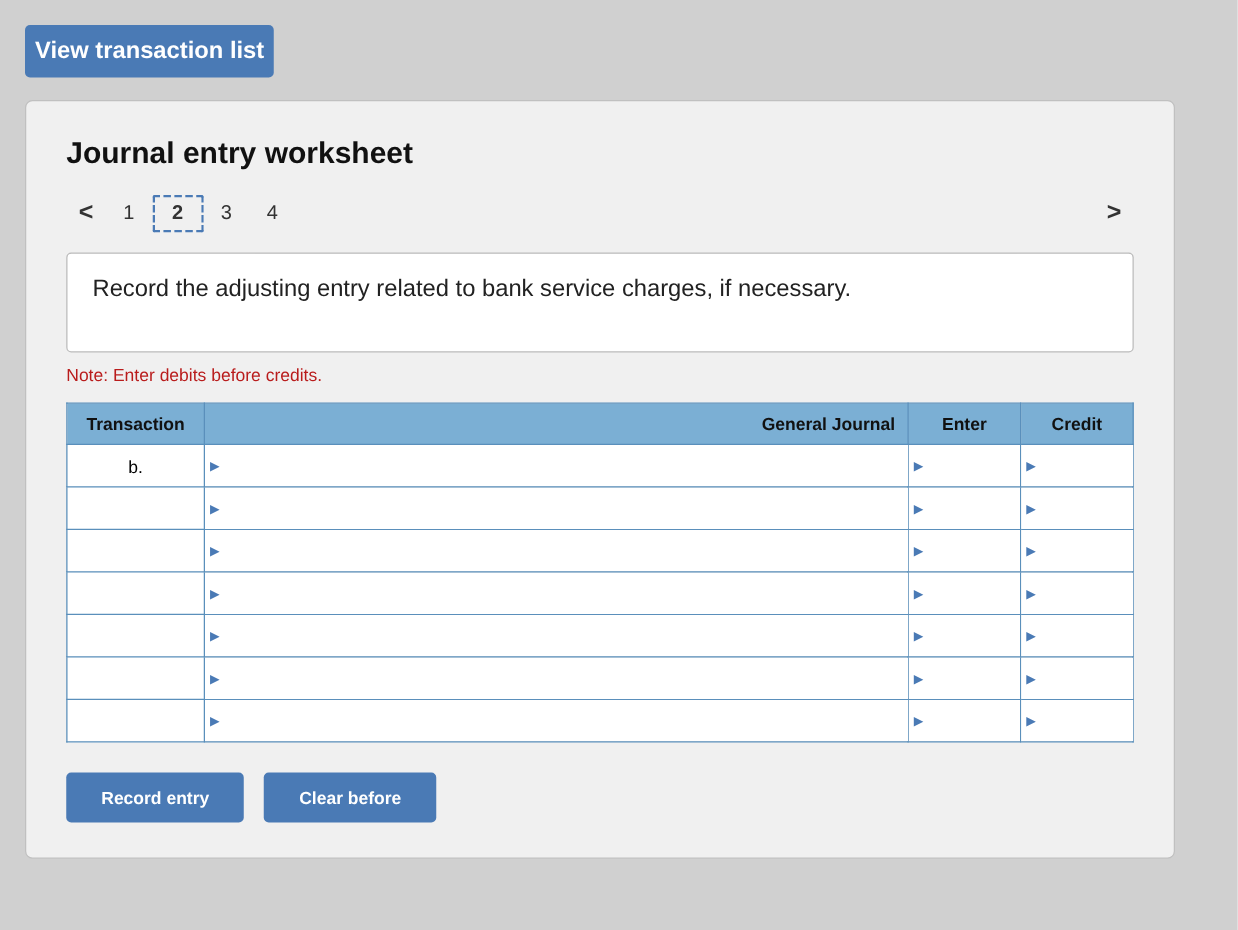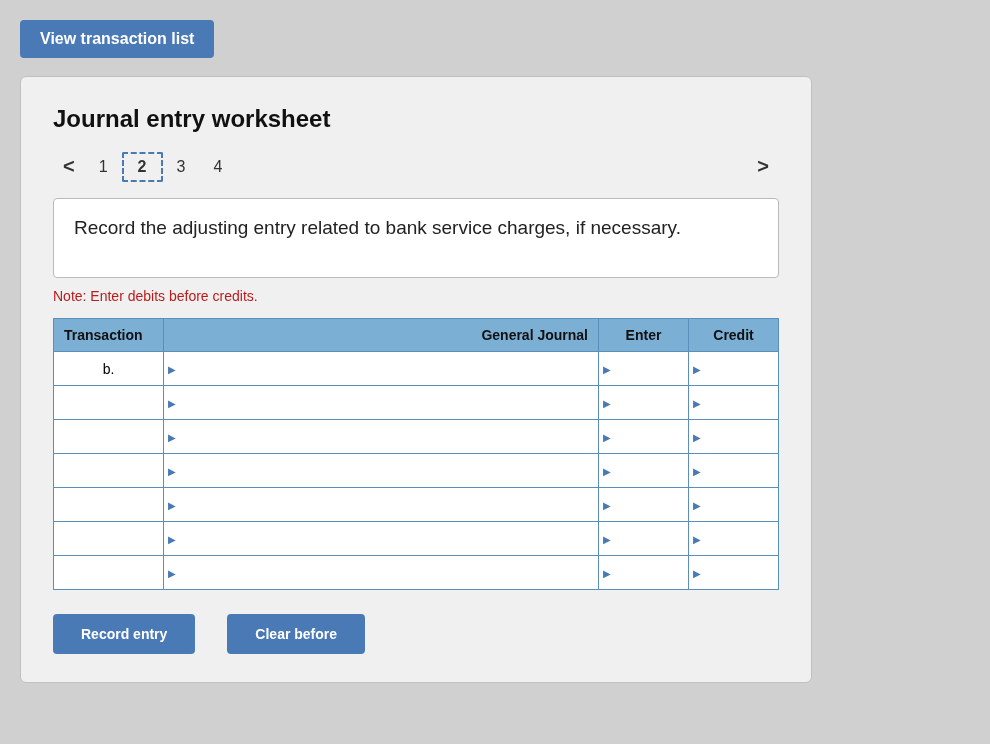--- a/index.html
+++ b/index.html
@@ -12,33 +12,33 @@
       flex-direction: column;
       align-items: flex-start;
       padding: 20px;
     }
 
     .view-transaction-btn {
       background: #4a7ab5;
       color: #fff;
       border: none;
       border-radius: 4px;
-      padding: 10px 20px;
-      font-size: 16px;
+      padding: 10px 8px;
+      font-size: 19px;
       font-weight: bold;
       cursor: pointer;
       margin-bottom: 18px;
     }
 
     .worksheet-card {
       background: #f0f0f0;
       border: 1px solid #c0c0c0;
       border-radius: 6px;
       padding: 28px 32px 28px 32px;
-      width: 792px;
+      width: 920px;
     }
 
     .worksheet-title {
       font-size: 24px;
       font-weight: bold;
       color: #111;
       margin-bottom: 18px;
     }
 
     .pagination {
@@ -99,21 +99,21 @@
       background: #7bafd4;
       color: #111;
       font-weight: bold;
       font-size: 14px;
       padding: 8px 10px;
       border: 1px solid #5a8fbb;
       text-align: center;
     }
     .journal-table thead tr th.transaction-col {
       width: 110px;
-      text-align: left;
+      text-align: center;
     }
     .journal-table thead tr th.general-journal-col {
       text-align: right;
     }
     .journal-table thead tr th.debit-col,
     .journal-table thead tr th.credit-col {
       width: 90px;
       text-align: center;
     }
 
@@ -153,21 +153,21 @@
       position: absolute;
       left: 4px;
       top: 50%;
       transform: translateY(-50%);
       font-size: 10px;
     }
 
     .button-row {
       display: flex;
       align-items: center;
-      gap: 16px;
+      gap: 0;
     }
     .btn-action {
       background: #4a7ab5;
       color: #fff;
       border: none;
       border-radius: 4px;
       padding: 12px 28px;
       font-size: 14px;
       font-weight: bold;
       cursor: pointer;

